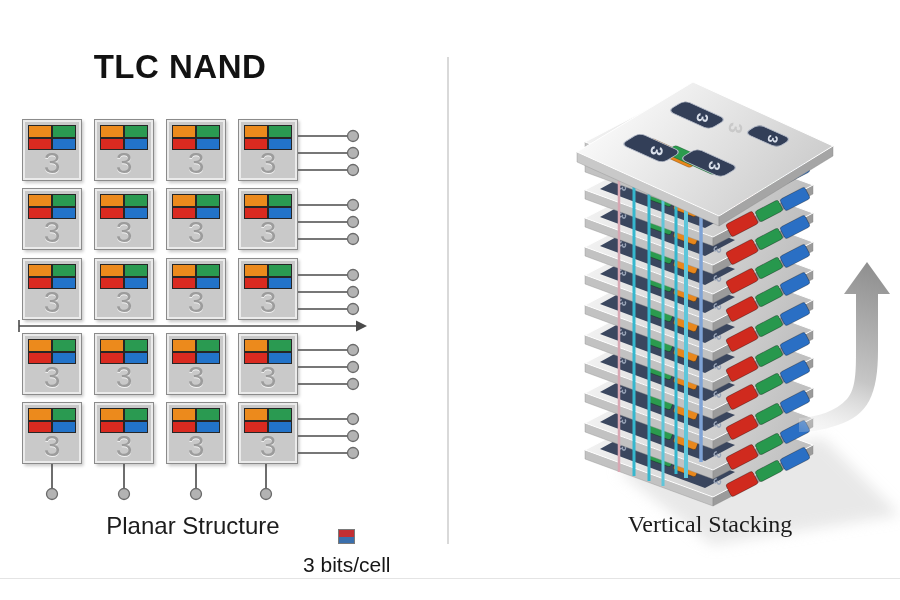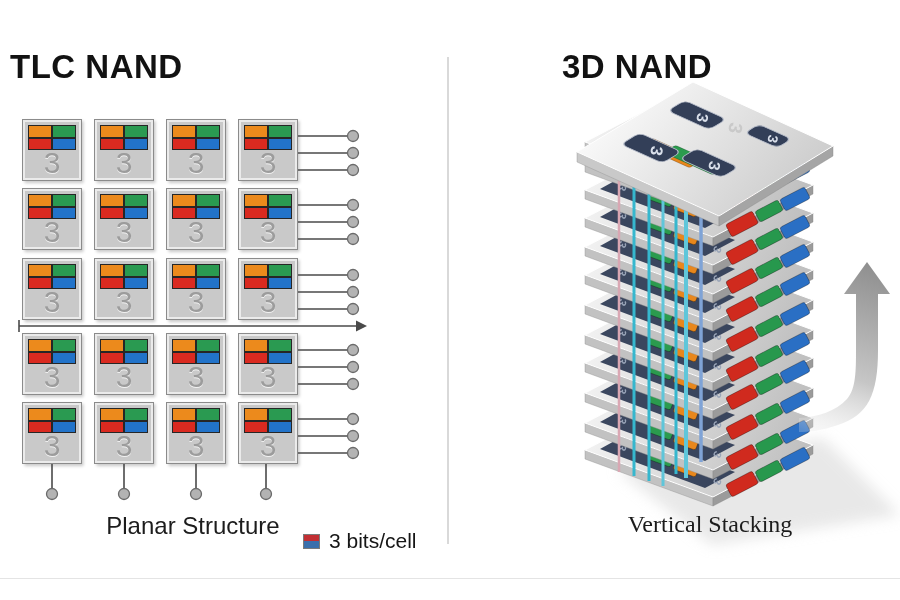--- a/index.html
+++ b/index.html
@@ -1,49 +1,48 @@
 <!DOCTYPE html>
 <html><head>
 <meta charset="utf-8">
 <style>
   html,body{margin:0;padding:0;background:#fff;}
   .stage{position:relative;width:900px;height:600px;background:#ffffff;overflow:hidden;
          font-family:"Liberation Sans",sans-serif;}
   .title{position:absolute;top:48px;margin:0;font-size:33px;font-weight:bold;color:#121212;
-         text-align:left;letter-spacing:0.5px;}
+         text-align:center;letter-spacing:0.5px;}
   #tlc-title{left:10px;width:340px;}
   #nand3d-title{left:562px;width:300px;}
   .caption{position:absolute;font-size:24px;color:#1c1c1c;text-align:center;}
   #planar-caption{left:43px;width:300px;top:512px;}
   #stacking-caption{left:560px;width:300px;top:511px;font-family:Liberation Serif, serif;}
   .divider{position:absolute;left:447px;top:57px;width:2px;height:487px;background:#d9d9d9;}
   .baseline{position:absolute;left:0;top:578px;width:900px;height:1px;background:#e4e4e4;}
   #cell-grid{position:absolute;left:0;top:0;width:450px;height:600px;}
   .cell{position:absolute;width:60px;height:62px;background:#c9c9c9;border:1px solid #8b8b8b;
         box-shadow:inset 0 0 0 2px #ebebeb,1.5px 2px 3px rgba(0,0,0,0.22);box-sizing:border-box;}
   .blocks{position:absolute;top:5px;left:5px;width:48px;height:25px;display:grid;
           grid-template-columns:1fr 1fr;grid-template-rows:1fr 1fr;}
   .blocks span{border:1px solid #262626;box-sizing:border-box;}
   .num{position:absolute;left:0;right:0;top:26px;text-align:center;font-size:30px;line-height:34px;
        color:#9c9c9c;text-shadow:0 1px 0 rgba(255,255,255,0.75);}
   svg{position:absolute;left:0;top:0;}
   #left-svg{left:0;top:0;}
   #tower-svg{left:450px;top:0;}
-  .legend{position:absolute;left:303px;top:529px;display:flex;align-items:center;gap:9px;}
+  .legend{position:absolute;left:303px;top:529px;display:flex;align-items:center;gap:9px;flex-direction:column;}
   .swatch{width:17px;height:15px;display:inline-block;border:1px solid #7a7a7a;box-sizing:border-box;}
   .sw-half{display:block;width:100%;height:50%;}
   .legend-label{font-size:21px;color:#161616;}
 </style>
 </head>
 <body>
 
 <div class="stage">
 
   <h1 class="title" id="tlc-title">TLC NAND</h1>
-  <h1 class="title" id="nand3d-title">3D NAND</h1>
 
   <div id="cell-grid">
       <div class="cell" style="left: 22px; top: 119px;">
         <div class="blocks">
           <span style="background: rgb(236, 138, 28);"></span>
           <span style="background: rgb(42, 154, 81);"></span>
           <span style="background: rgb(218, 42, 32);"></span>
           <span style="background: rgb(34, 115, 201);"></span>
         </div>
         <div class="num">3</div>

